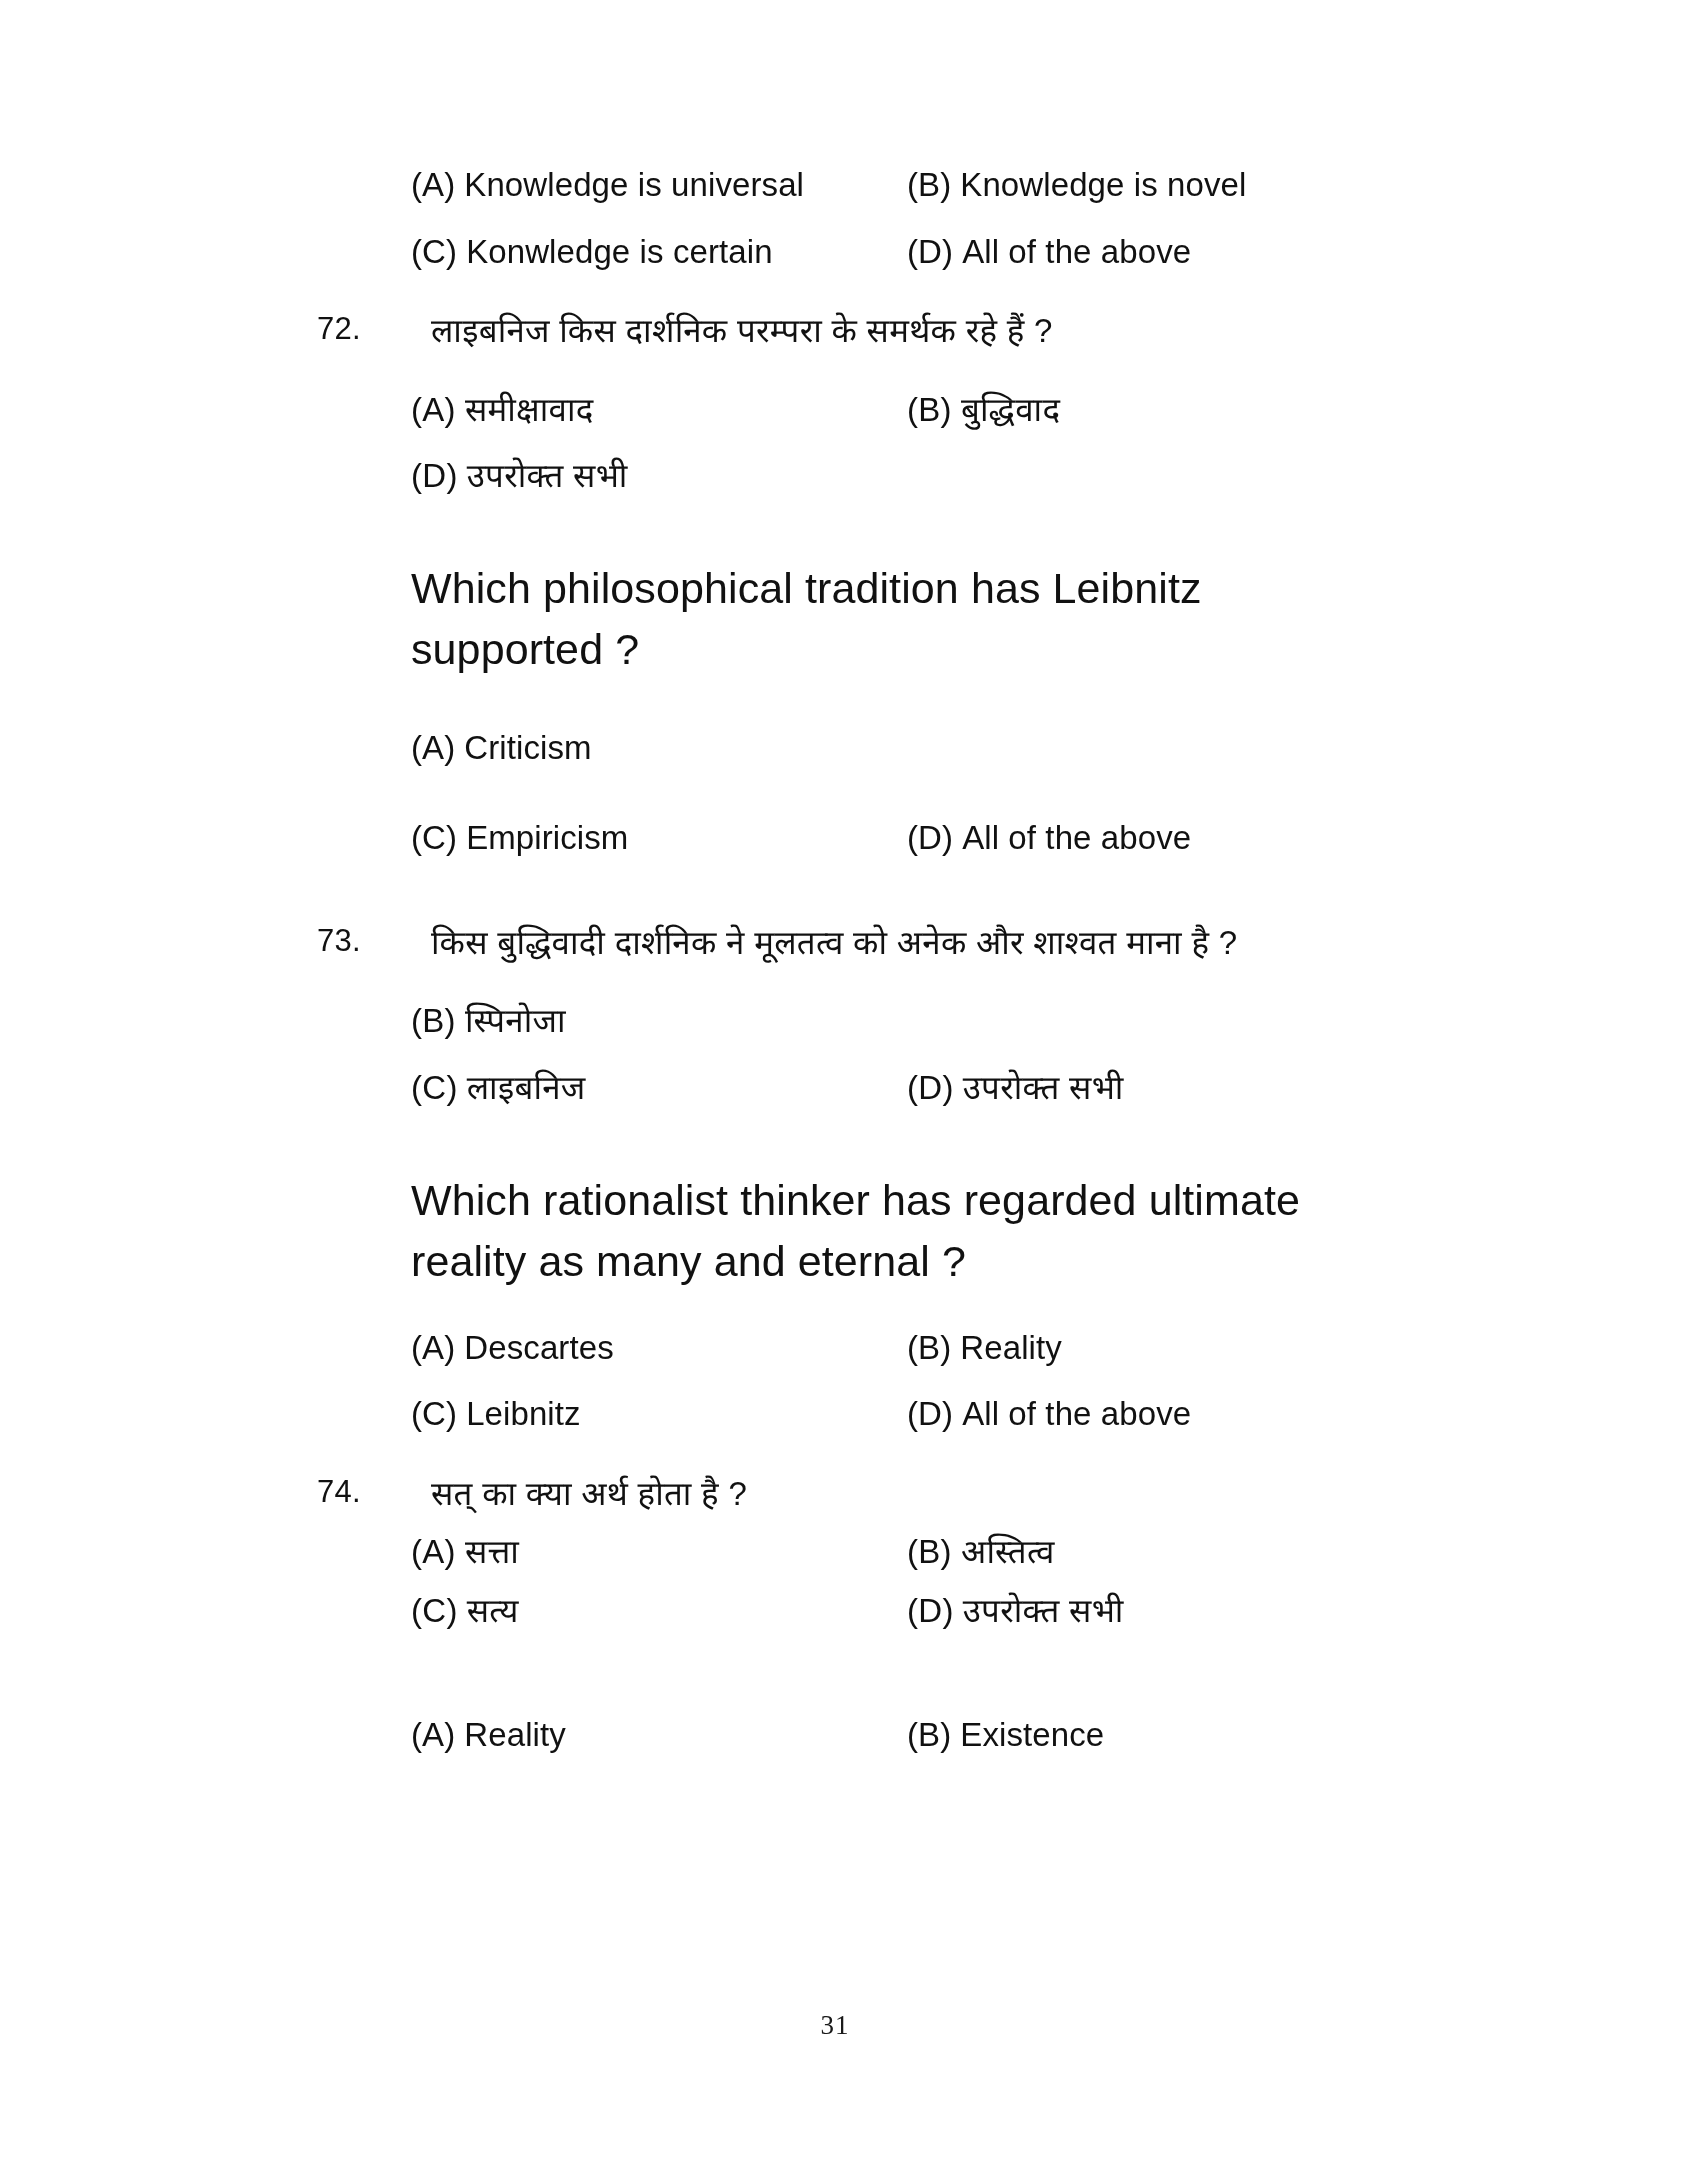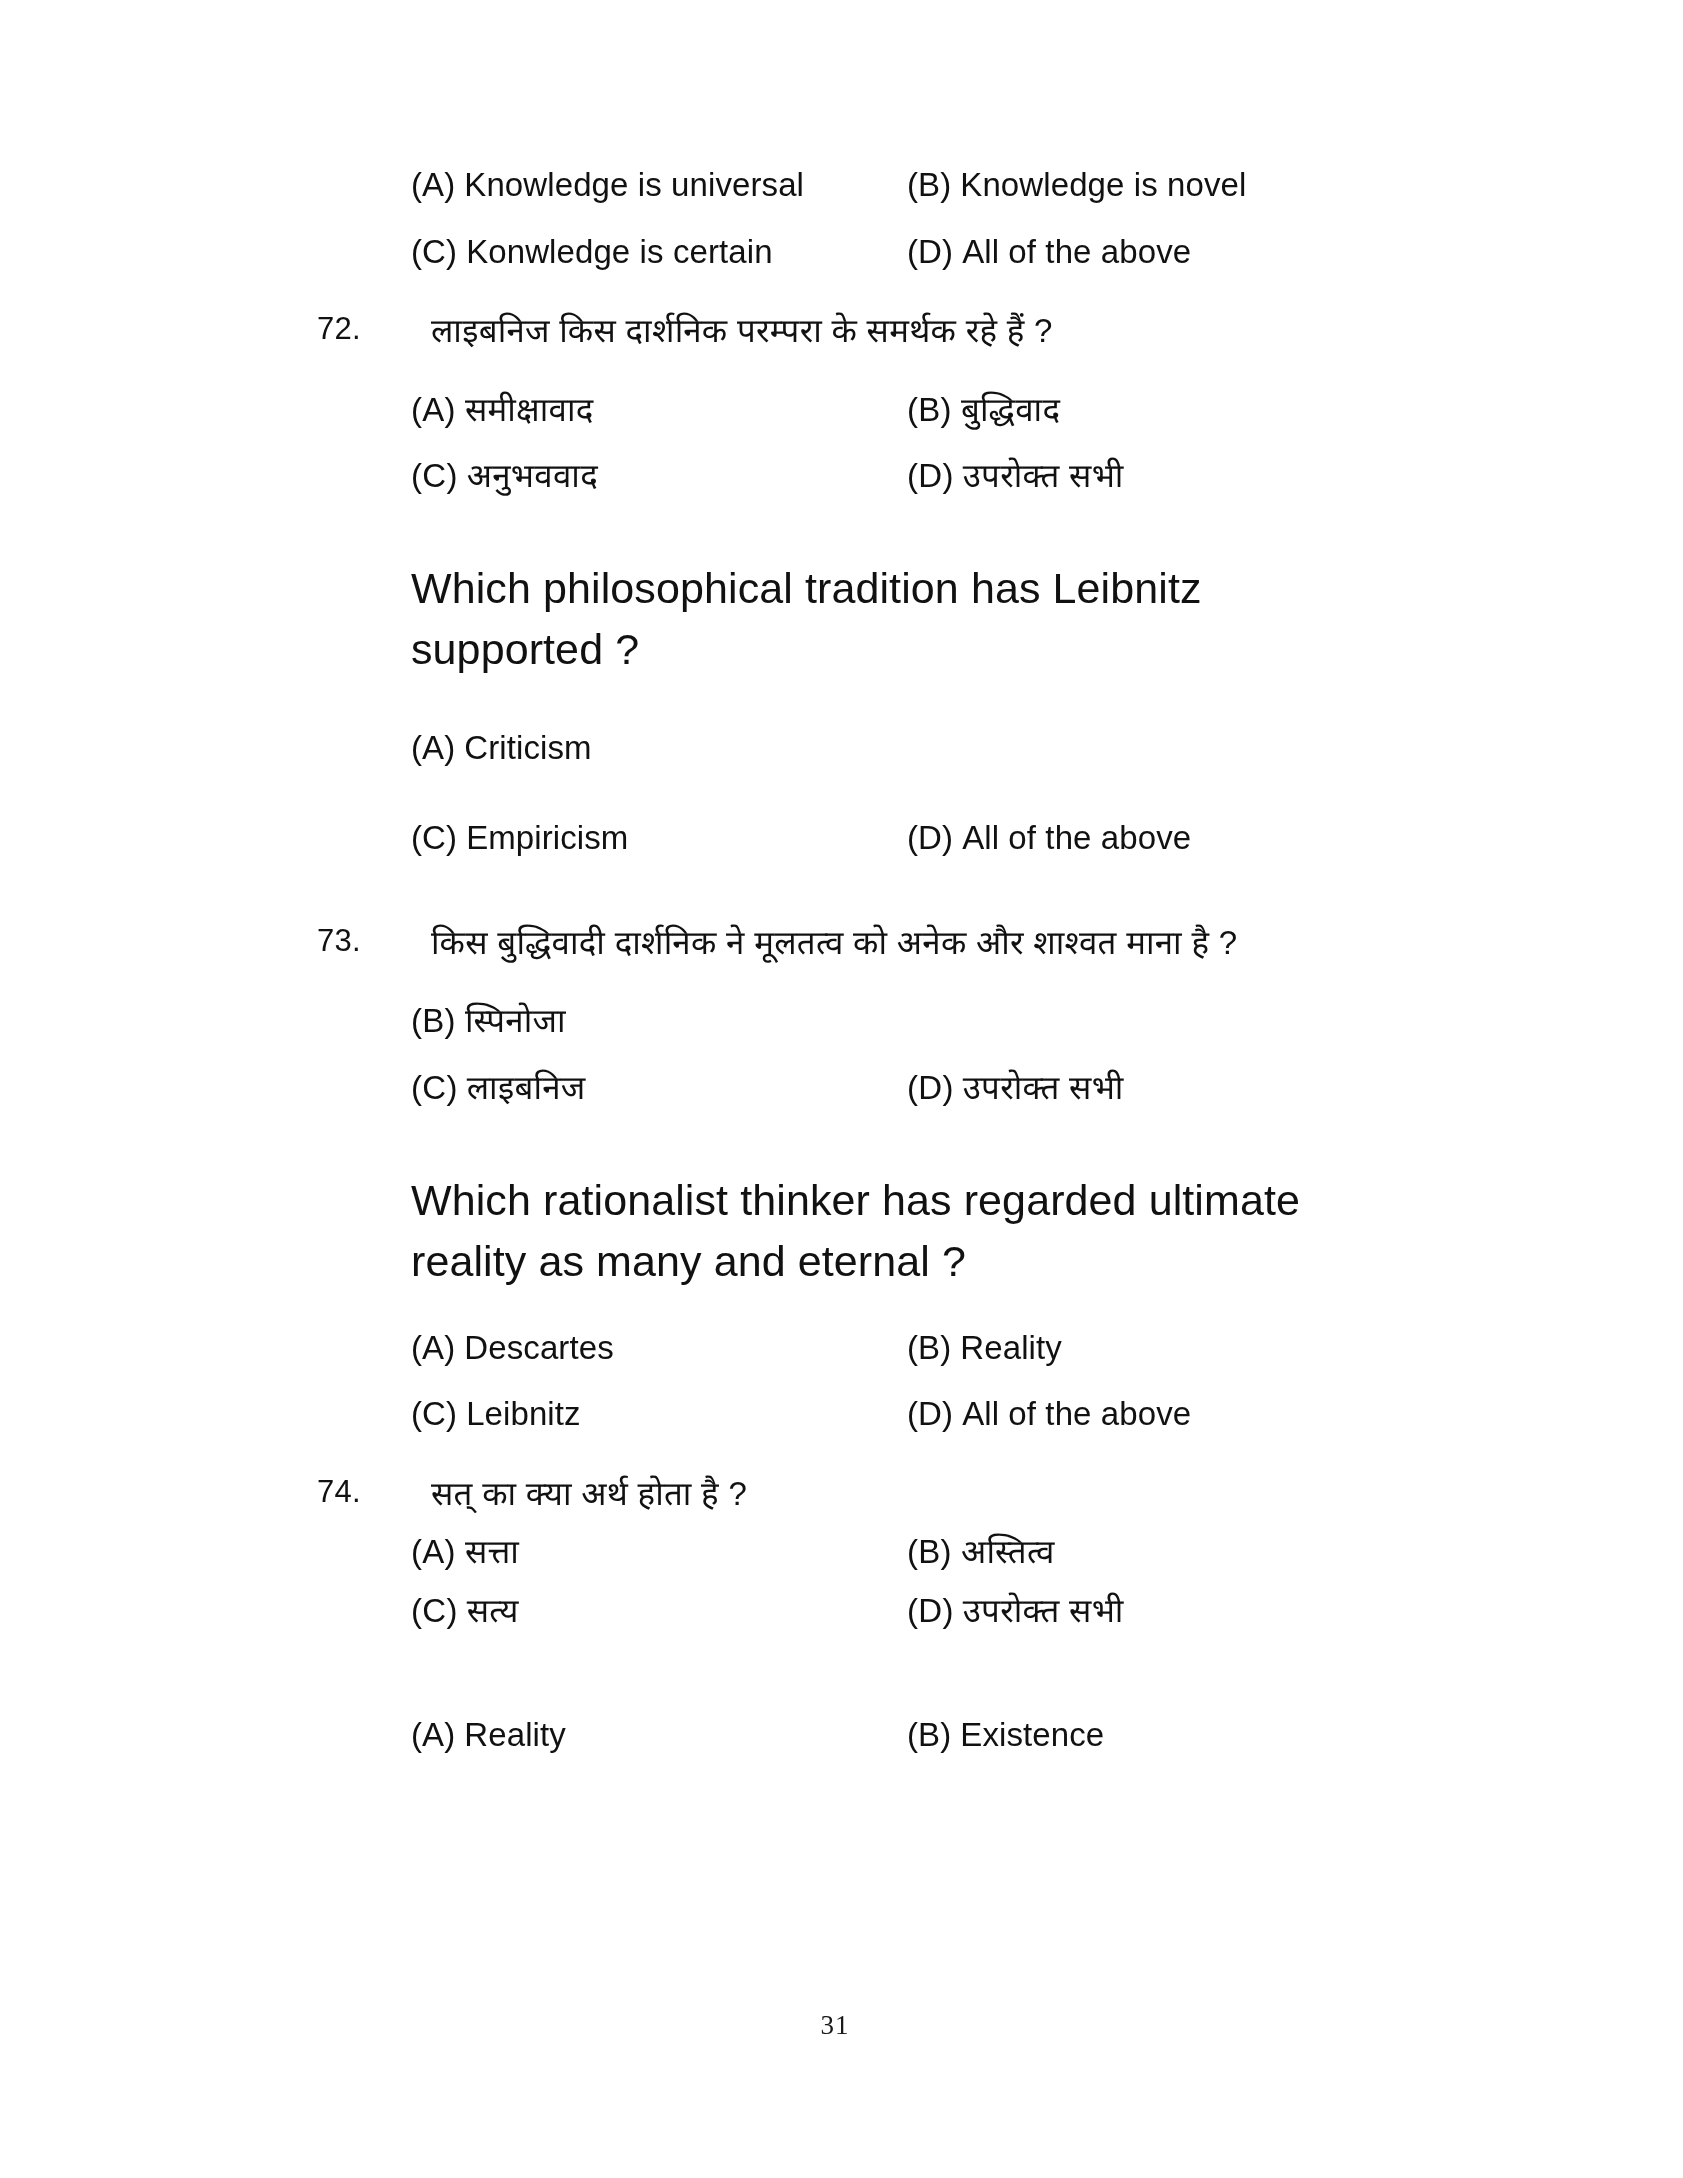--- a/index.html
+++ b/index.html
@@ -159,23 +159,20 @@
         </div>
         <div class="opt hindi">
           <span class="lab">(B)</span><span class="val">बुद्धिवाद</span>
         </div>
       </div>
 
       <div class="spacer-s"></div>
 
       <div class="options">
         <div class="opt hindi">
-          <span class="lab">(C)</span><span class="val">अनुभववाद</span>
-        </div>
-        <div class="opt hindi">
           <span class="lab">(D)</span><span class="val">उपरोक्त सभी</span>
         </div>
       </div>
 
       <div class="spacer-xl"></div>
 
       <div class="para">Which philosophical tradition has Leibnitz supported ?</div>
 
       <div class="spacer-l"></div>
 

